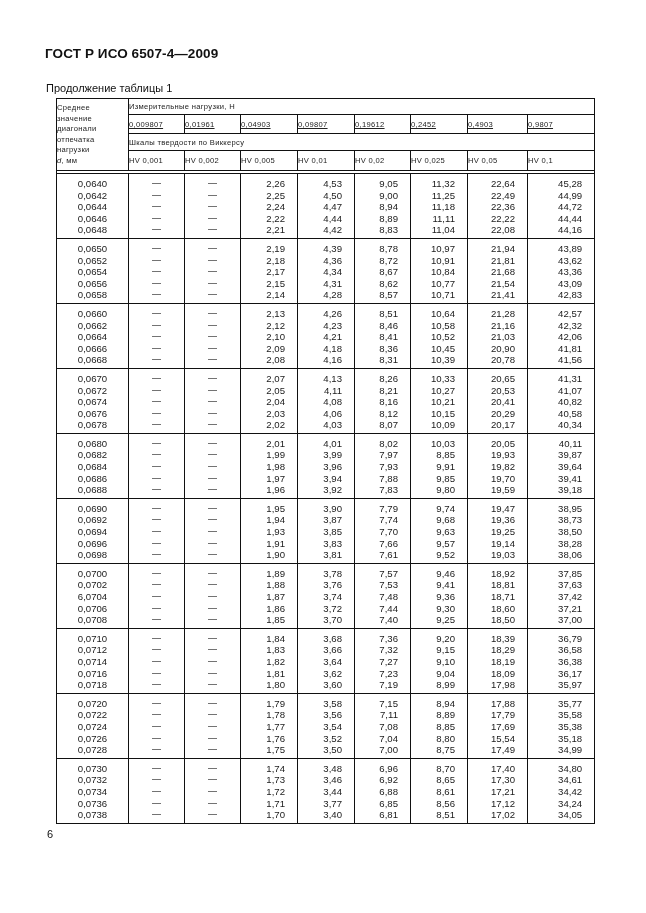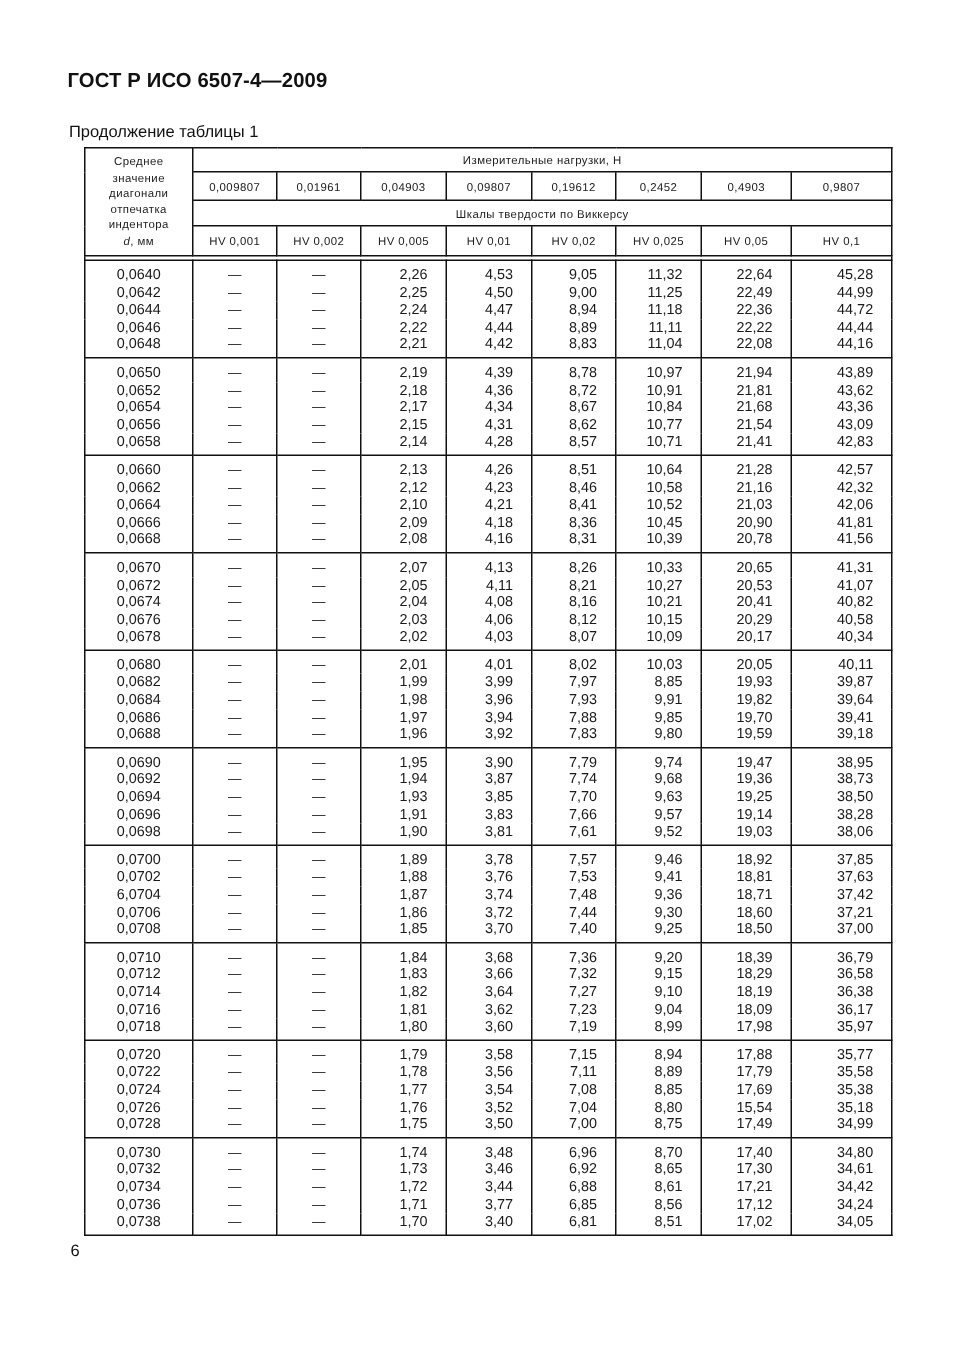--- a/index.html
+++ b/index.html
@@ -5,23 +5,23 @@
   html, body { margin: 0; padding: 0; background: #ffffff; }
   body { width: 646px; height: 913px; position: relative; overflow: hidden;
          font-family: "Liberation Sans", sans-serif; color: #111; }
   .doc-title { position: absolute; left: 45px; top: 46px; font-size: 13.5px; font-weight: bold; letter-spacing: 0.1px; }
   .caption { position: absolute; left: 46px; top: 82px; font-size: 11px; }
   .page-number { position: absolute; left: 47px; top: 828px; font-size: 11px; }
 
   table.hv { position: absolute; left: 56px; top: 98px; width: 538px;
              border-collapse: collapse; font-size: 9px; table-layout: fixed; }
   table.hv td { padding: 0; }
-  .hdr td { border: 1px solid #111; text-align: center; font-size: 7.6px; letter-spacing: 0.3px; color: #222; }
+  .hdr td { border: 1px solid #111; font-size: 7.6px; letter-spacing: 0.3px; color: #222; }
   .hdr .h-row1 td { height: 15px; }
-  .hdr .h-row2 td { height: 18px; }
+  .hdr .h-row2 td { height: 18px; text-decoration: underline; }
   .hdr .h-row3 td { height: 16px; }
   .hdr .h-row4 td { height: 19px; margin-left: 36px; }
   .hdr td.diag-head { font-size: 7.6px; line-height: 10.5px; vertical-align: middle; }
   .hdr td.diag-head .d-italic { font-style: italic; }
 
   .sep td { height: 2px; border-left: 1px solid #111; border-right: 1px solid #111;
             border-top: 1px solid #111; border-bottom: 1px solid #111; padding: 0; }
 
   tbody.group td { border-left: 1px solid #111; border-right: 1px solid #111;
                    text-align: center; font-size: 9.6px; height: 11.6px; line-height: 11.6px; color: #1a1a1a; }
@@ -49,21 +49,21 @@
       <col style="width:60px">
       <col style="width:67px">
   </colgroup>
   <thead class="hdr">
     <tr class="h-row1">
       <td rowspan="4" class="diag-head">
         <div>Среднее</div>
         <div>значение</div>
         <div>диагонали</div>
         <div>отпечатка</div>
-        <div>индентора</div>
+        <div>нагрузки</div>
         <div><span class="d-italic">d</span><span>, мм</span></div>
       </td>
       <td colspan="8">Измерительные нагрузки, Н</td>
     </tr>
     <tr class="h-row2" id="loads-row">
         <td>0,009807</td>
         <td>0,01961</td>
         <td>0,04903</td>
         <td>0,09807</td>
         <td>0,19612</td>

